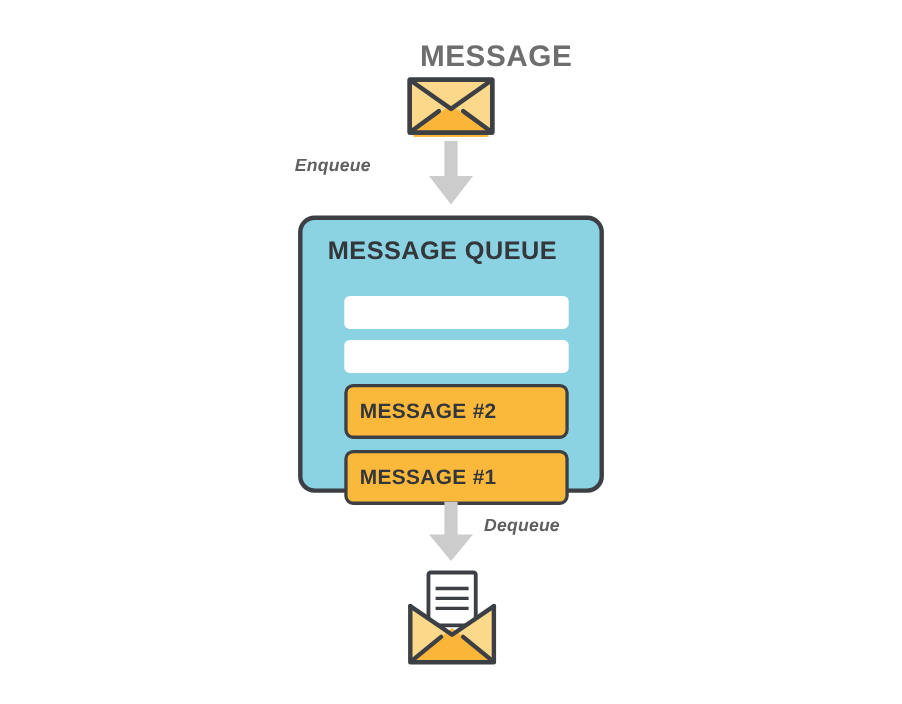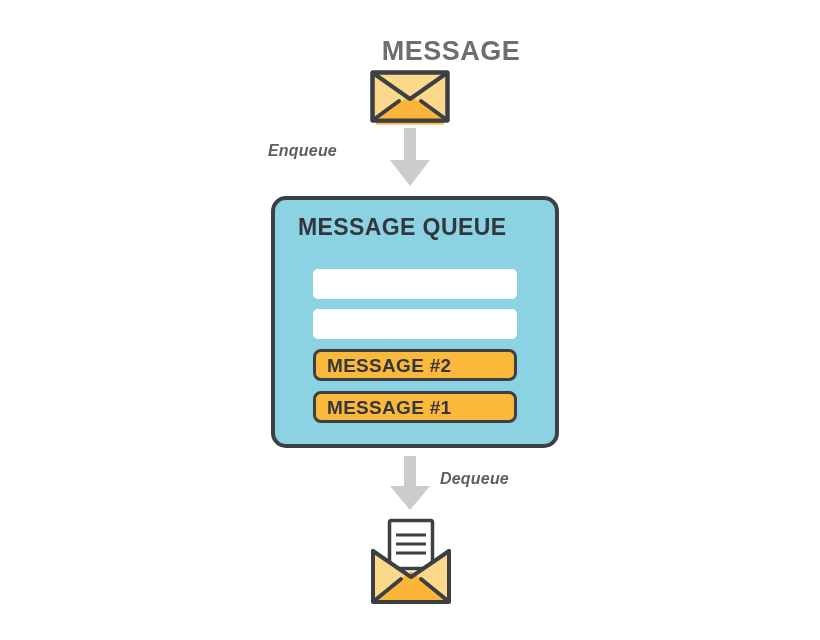--- a/index.html
+++ b/index.html
@@ -86,21 +86,20 @@
   #message-queue-box {
     position: absolute;
     left: 271px;
     top: 196px;
     width: 270px;
     height: 244px;
     background: #8bd2e2;
     border: 4px solid #3c3f44;
     border-radius: 15px;
     box-sizing: content-box;
-    padding-left: 10px;
   }
 
   #queue-title {
     position: absolute;
     left: 23px;
     top: 14px;
     font-size: 23px;
     font-weight: bold;
     letter-spacing: 0.4px;
     color: #33363b;
@@ -119,21 +118,21 @@
     border-radius: 5px;
     margin-bottom: 10px;
     box-sizing: border-box;
   }
   .slot.empty {
     background: #ffffff;
   }
   .slot.filled {
     background: #fbb93c;
     border: 3px solid #3c3f44;
-    height: 32px;
+    height: 50px;
     border-radius: 8px;
     display: flex;
     align-items: center;
     padding-left: 11px;
   }
   .slot.filled:last-child {
     margin-bottom: 17px;
   }
   .slot-label {
     font-size: 19px;

